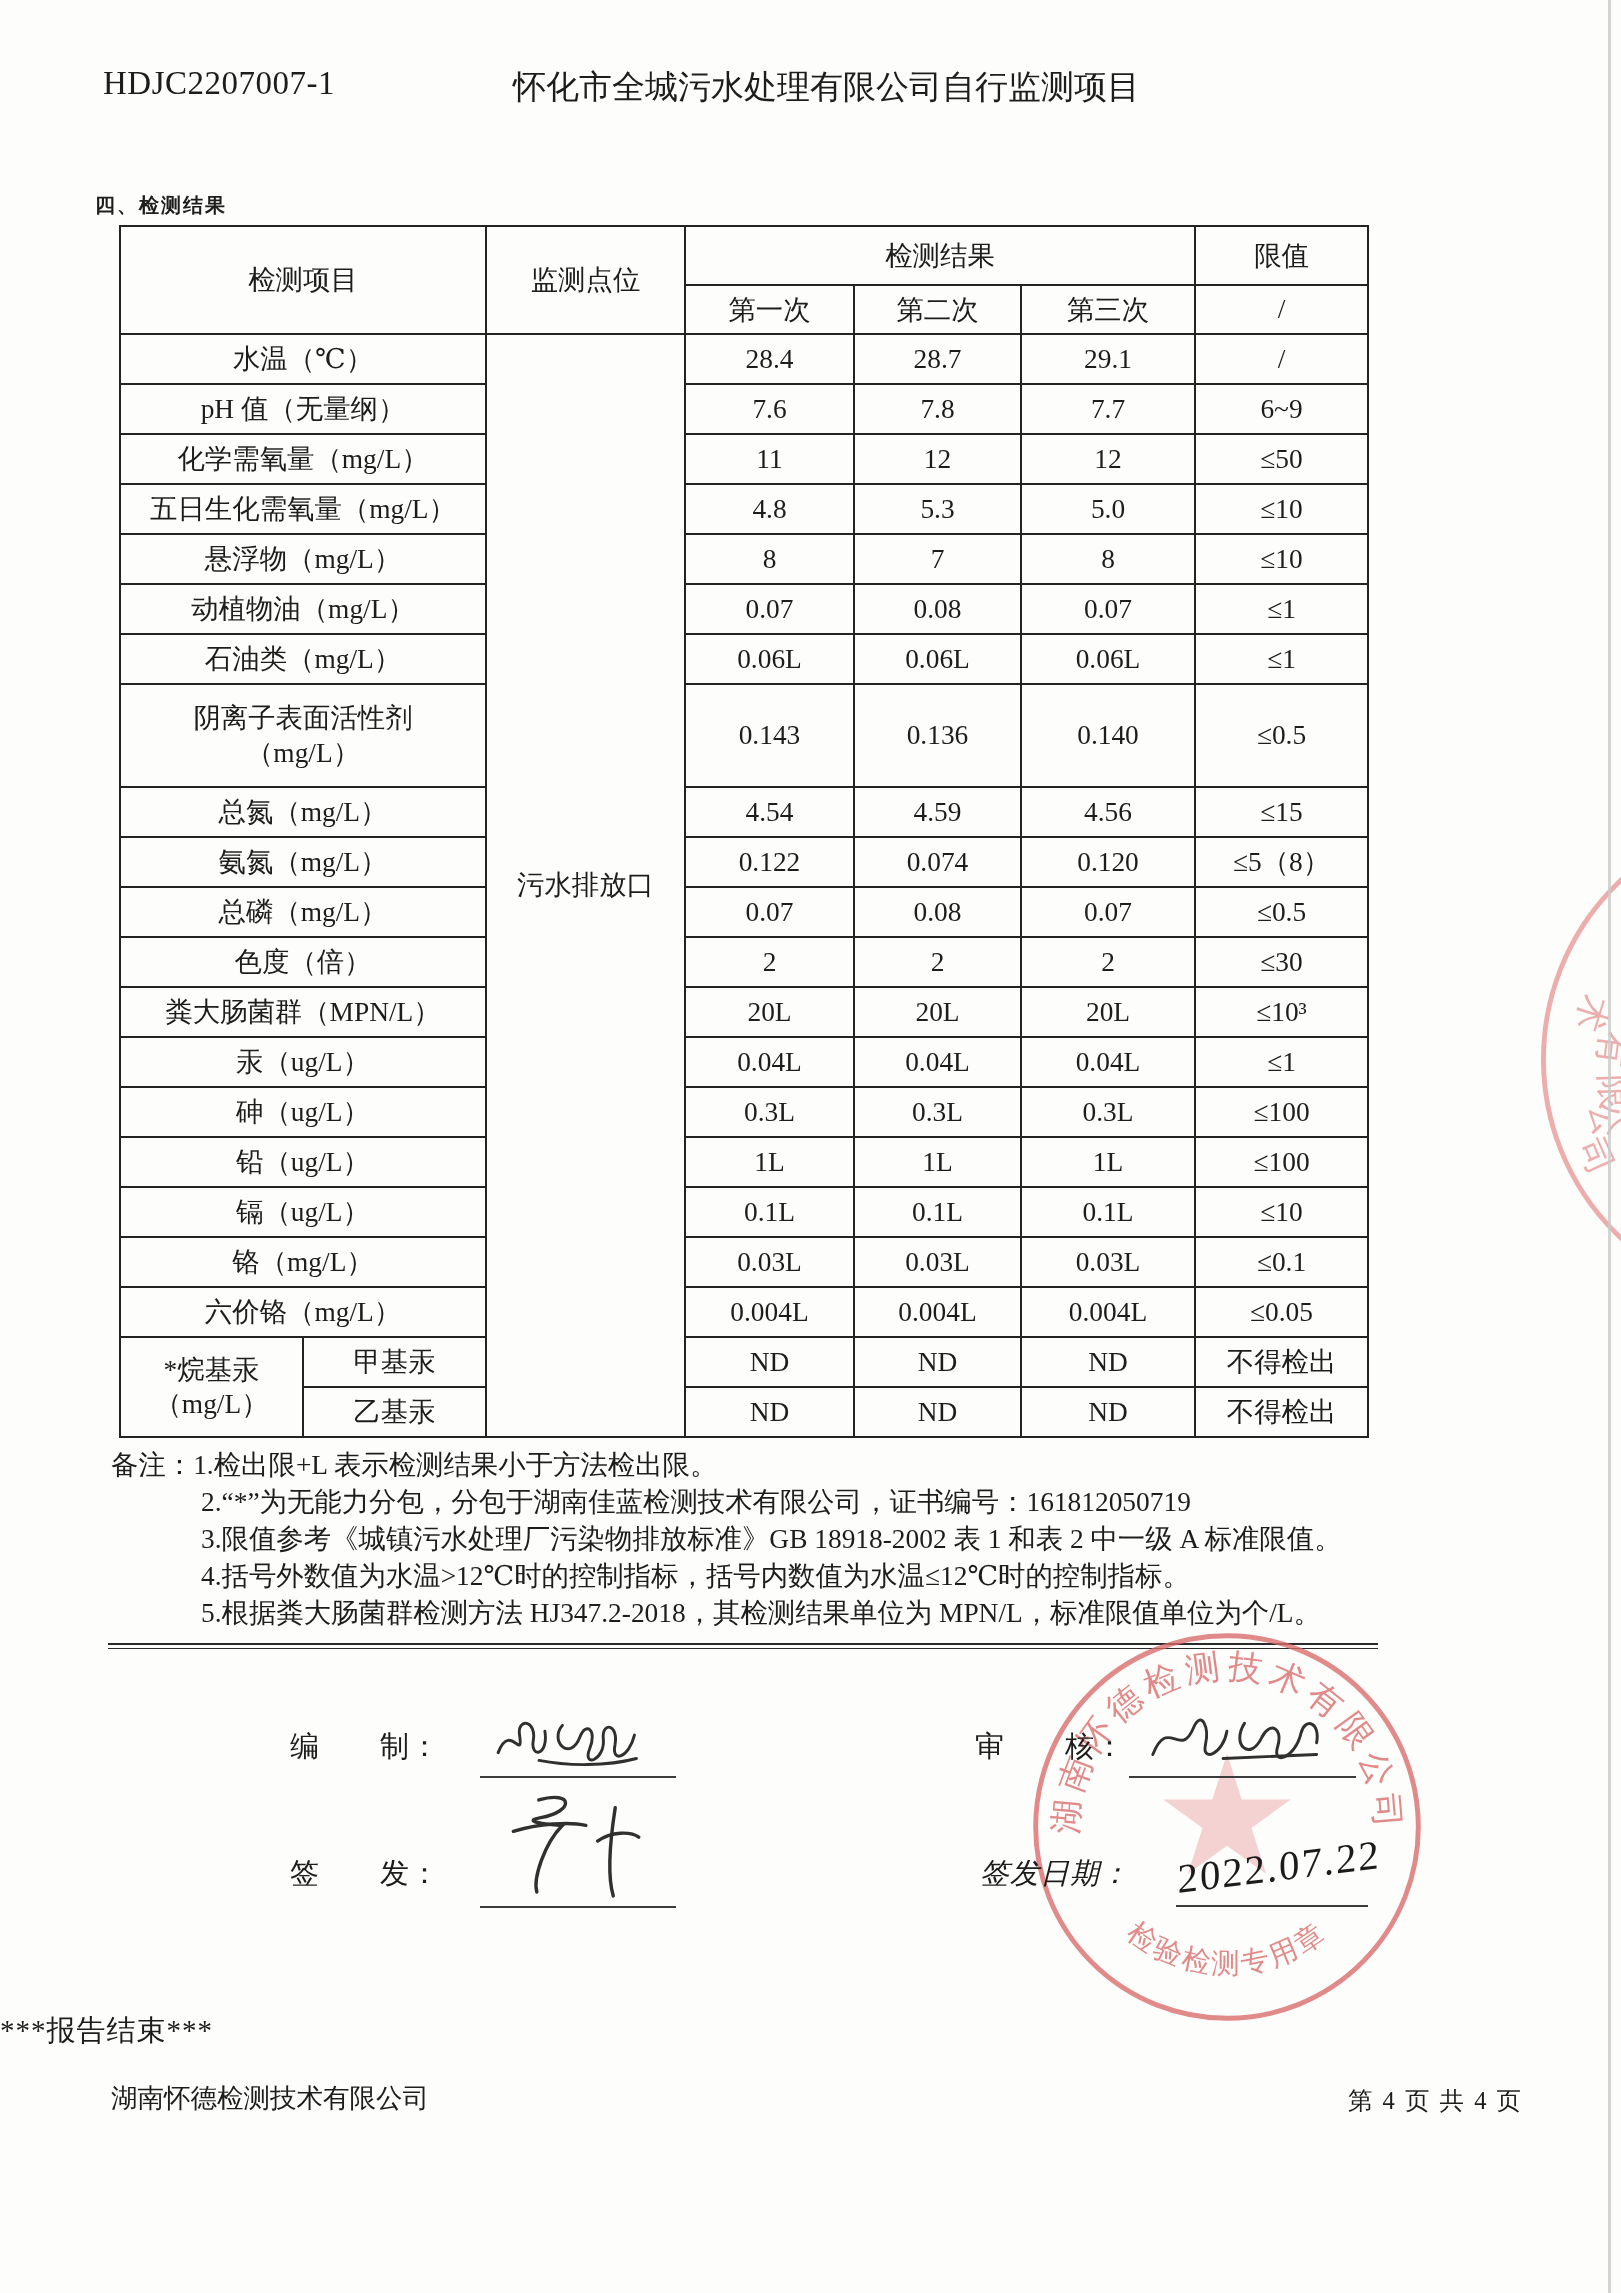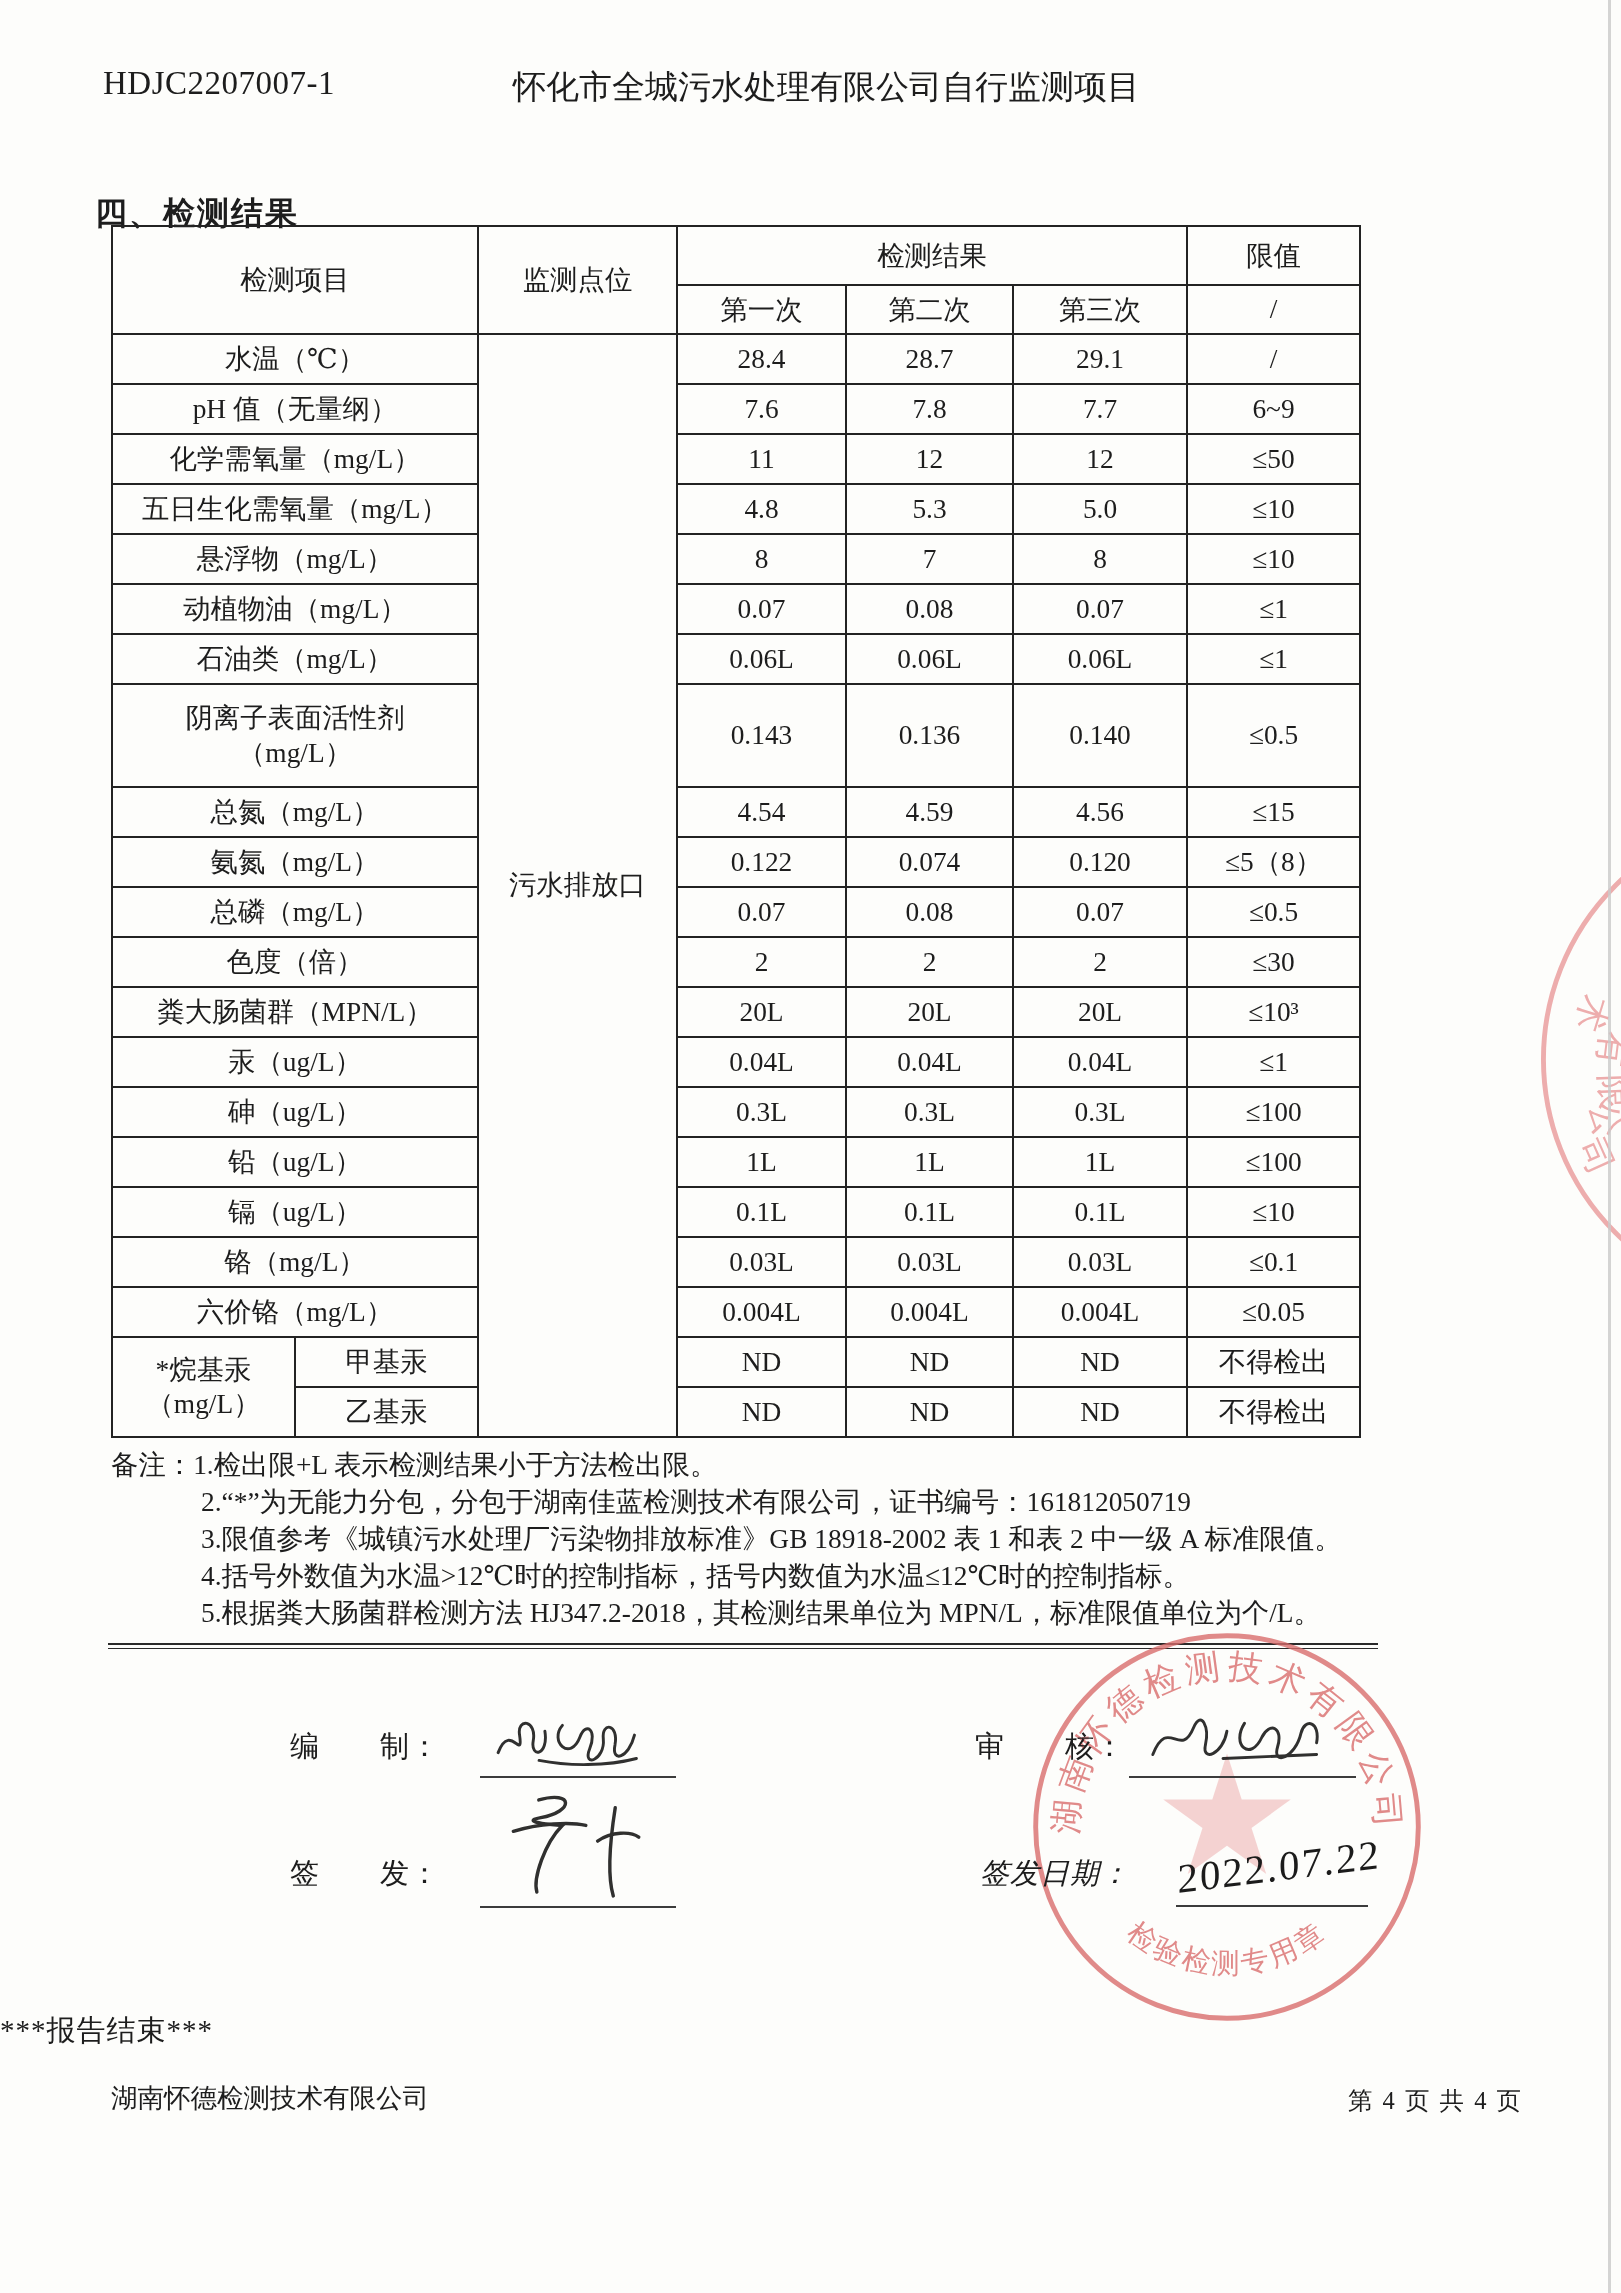--- a/index.html
+++ b/index.html
@@ -5,25 +5,25 @@
   html,body { margin:0; padding:0; background:#7a7a7a; }
   .page {
     position:relative; width:1621px; height:2294px; margin:0 auto;
     background:#fdfdfb; overflow:hidden;
     font-family:"Liberation Serif","DejaVu Serif",serif; color:#1d1d1d;
   }
   
   .doc-header { position:absolute; top:65px; left:8px; width:100%; height:39px; font-size:33px;padding-left:16px; }
   .report-no { position:absolute; left:95px; top:0; letter-spacing:0.5px; }
   .project-title { position:absolute; left:0; top:0; width:100%; text-align:center; }
-  .section-title { position:absolute; top:192px; left:95px; font-size:32px; font-weight:600; letter-spacing:2px; }
+  .section-title { position:absolute; top:192px; left:95px; font-size:20px; font-weight:600; letter-spacing:2px; }
 
   
   .results-table {
-    position:absolute; top:225px; left:111px; width:1249px;
+    position:absolute; top:225px; left:119px; width:1249px;
     border-collapse:collapse; table-layout:fixed;
     border:2.9px solid #232323; font-size:27.4px;
   }
   .results-table th, .results-table td {
     border:2px solid #232323; text-align:center; vertical-align:middle;
     font-weight:normal; padding:0 2px; overflow:hidden;
   }
   .results-table thead tr:first-child { height:59px; }
   .results-table thead tr:last-child  { height:49px; }
   .results-table tbody tr { height:50px; }

